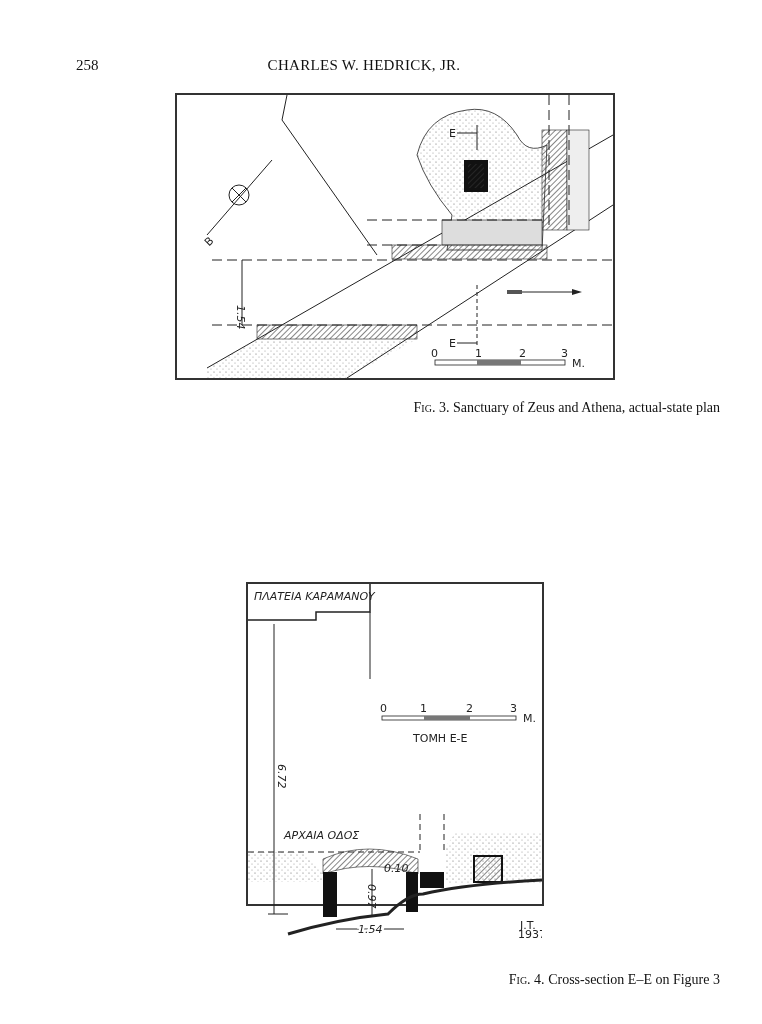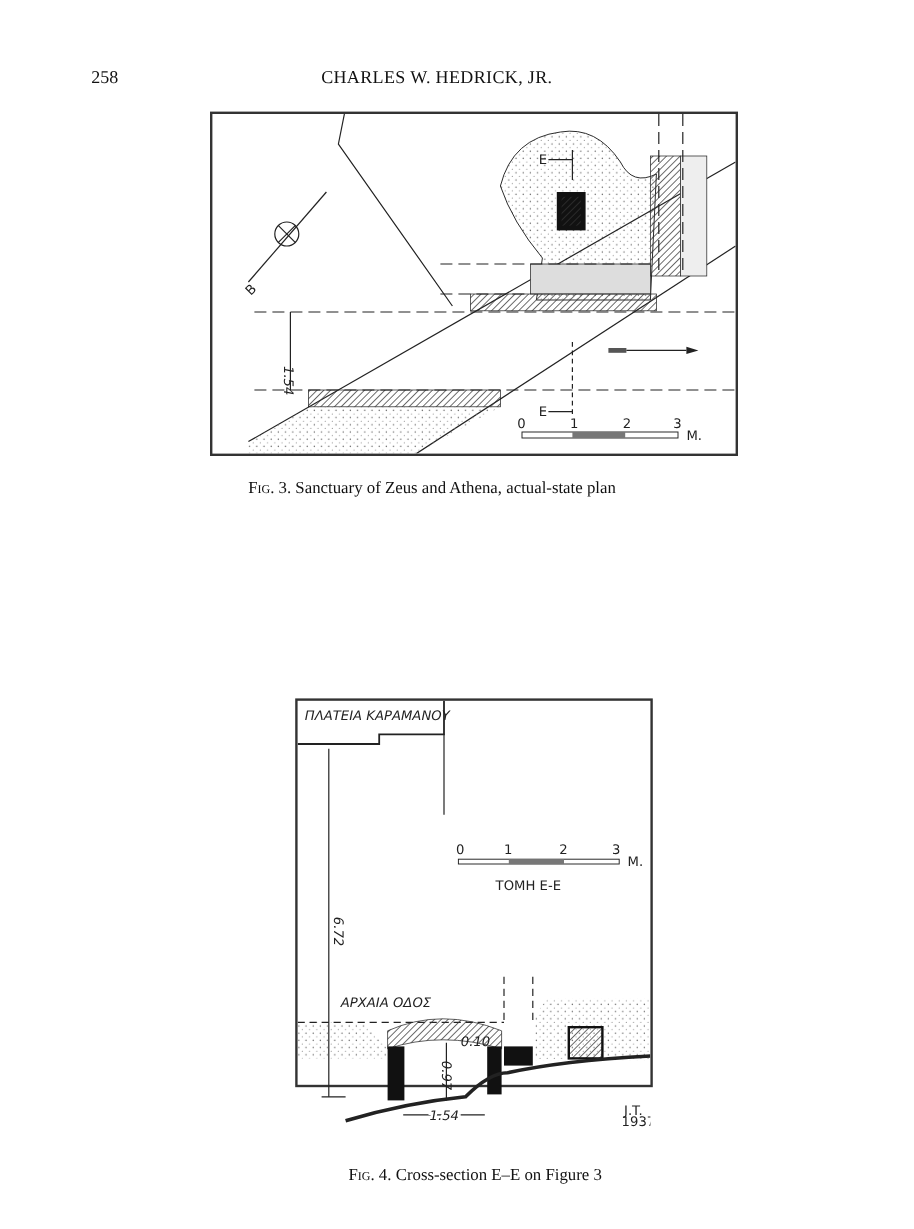--- a/index.html
+++ b/index.html
@@ -1,20 +1,20 @@
 <!DOCTYPE html>
 <html><head>
 <meta charset="utf-8">
 <style>
   html,body{margin:0;padding:0;background:#fff;}
   body{width:762px;height:1024px;position:relative;overflow:hidden;font-family:"Liberation Serif","DejaVu Serif",serif;color:#111;}
   .abs{position:absolute;}
   .pagenum{left:76px;top:57px;font-size:15px;}
   .runhead{left:0;width:708px;top:57px;text-align:center;font-size:15px;letter-spacing:0.3px;padding-left:20px;box-sizing:border-box;}
-  .caption{font-size:14px;text-align:center;width:720px;left:0;}
+  .caption{font-size:14px;text-align:right;width:720px;left:0;}
   .caption .sc{font-variant:small-caps;}
   .fig{border:2px solid #333;background:#fff;box-sizing:border-box;}
   .lbl{font-family:"DejaVu Sans",sans-serif;font-size:11px;fill:#222;}
   .hand{font-family:"DejaVu Sans",sans-serif;font-style:italic;font-size:11px;fill:#222;}
 </style>
 </head>
 <body>
 
 <div class="abs pagenum">258</div>
 <div class="abs runhead">CHARLES W. HEDRICK, JR.</div>
@@ -132,16 +132,16 @@
     <path d="M40,350 Q90,335 140,330 Q160,310 175,310 Q220,300 294,296" fill="none" stroke="#222" stroke-width="3"></path>
     <line x1="124" y1="285" x2="124" y2="333" stroke="#222"></line>
     <text class="hand" x="0" y="0" font-size="8" transform="translate(120,300) rotate(90)">0.97</text>
     <text class="hand" x="136" y="288" font-size="8">0.10</text>
     <line x1="88" y1="345" x2="156" y2="345" stroke="#222"></line>
     <text class="hand" x="110" y="349" font-size="10" fill="#222" style="paint-order:stroke;stroke:#fff;stroke-width:4px">1.54</text>
     <text class="lbl" x="272" y="345" font-size="7">J.T.</text>
     <text class="lbl" x="270" y="354" font-size="7">1937</text>
   </svg>
 </div>
-<div class="abs caption" style="top:972px;margin-left:36px;">
+<div class="abs caption" style="top:972px;">
   <span class="sc">Fig. 4.</span>
   <span>Cross-section E–E on Figure 3</span>
 </div>
 
 </body></html>

